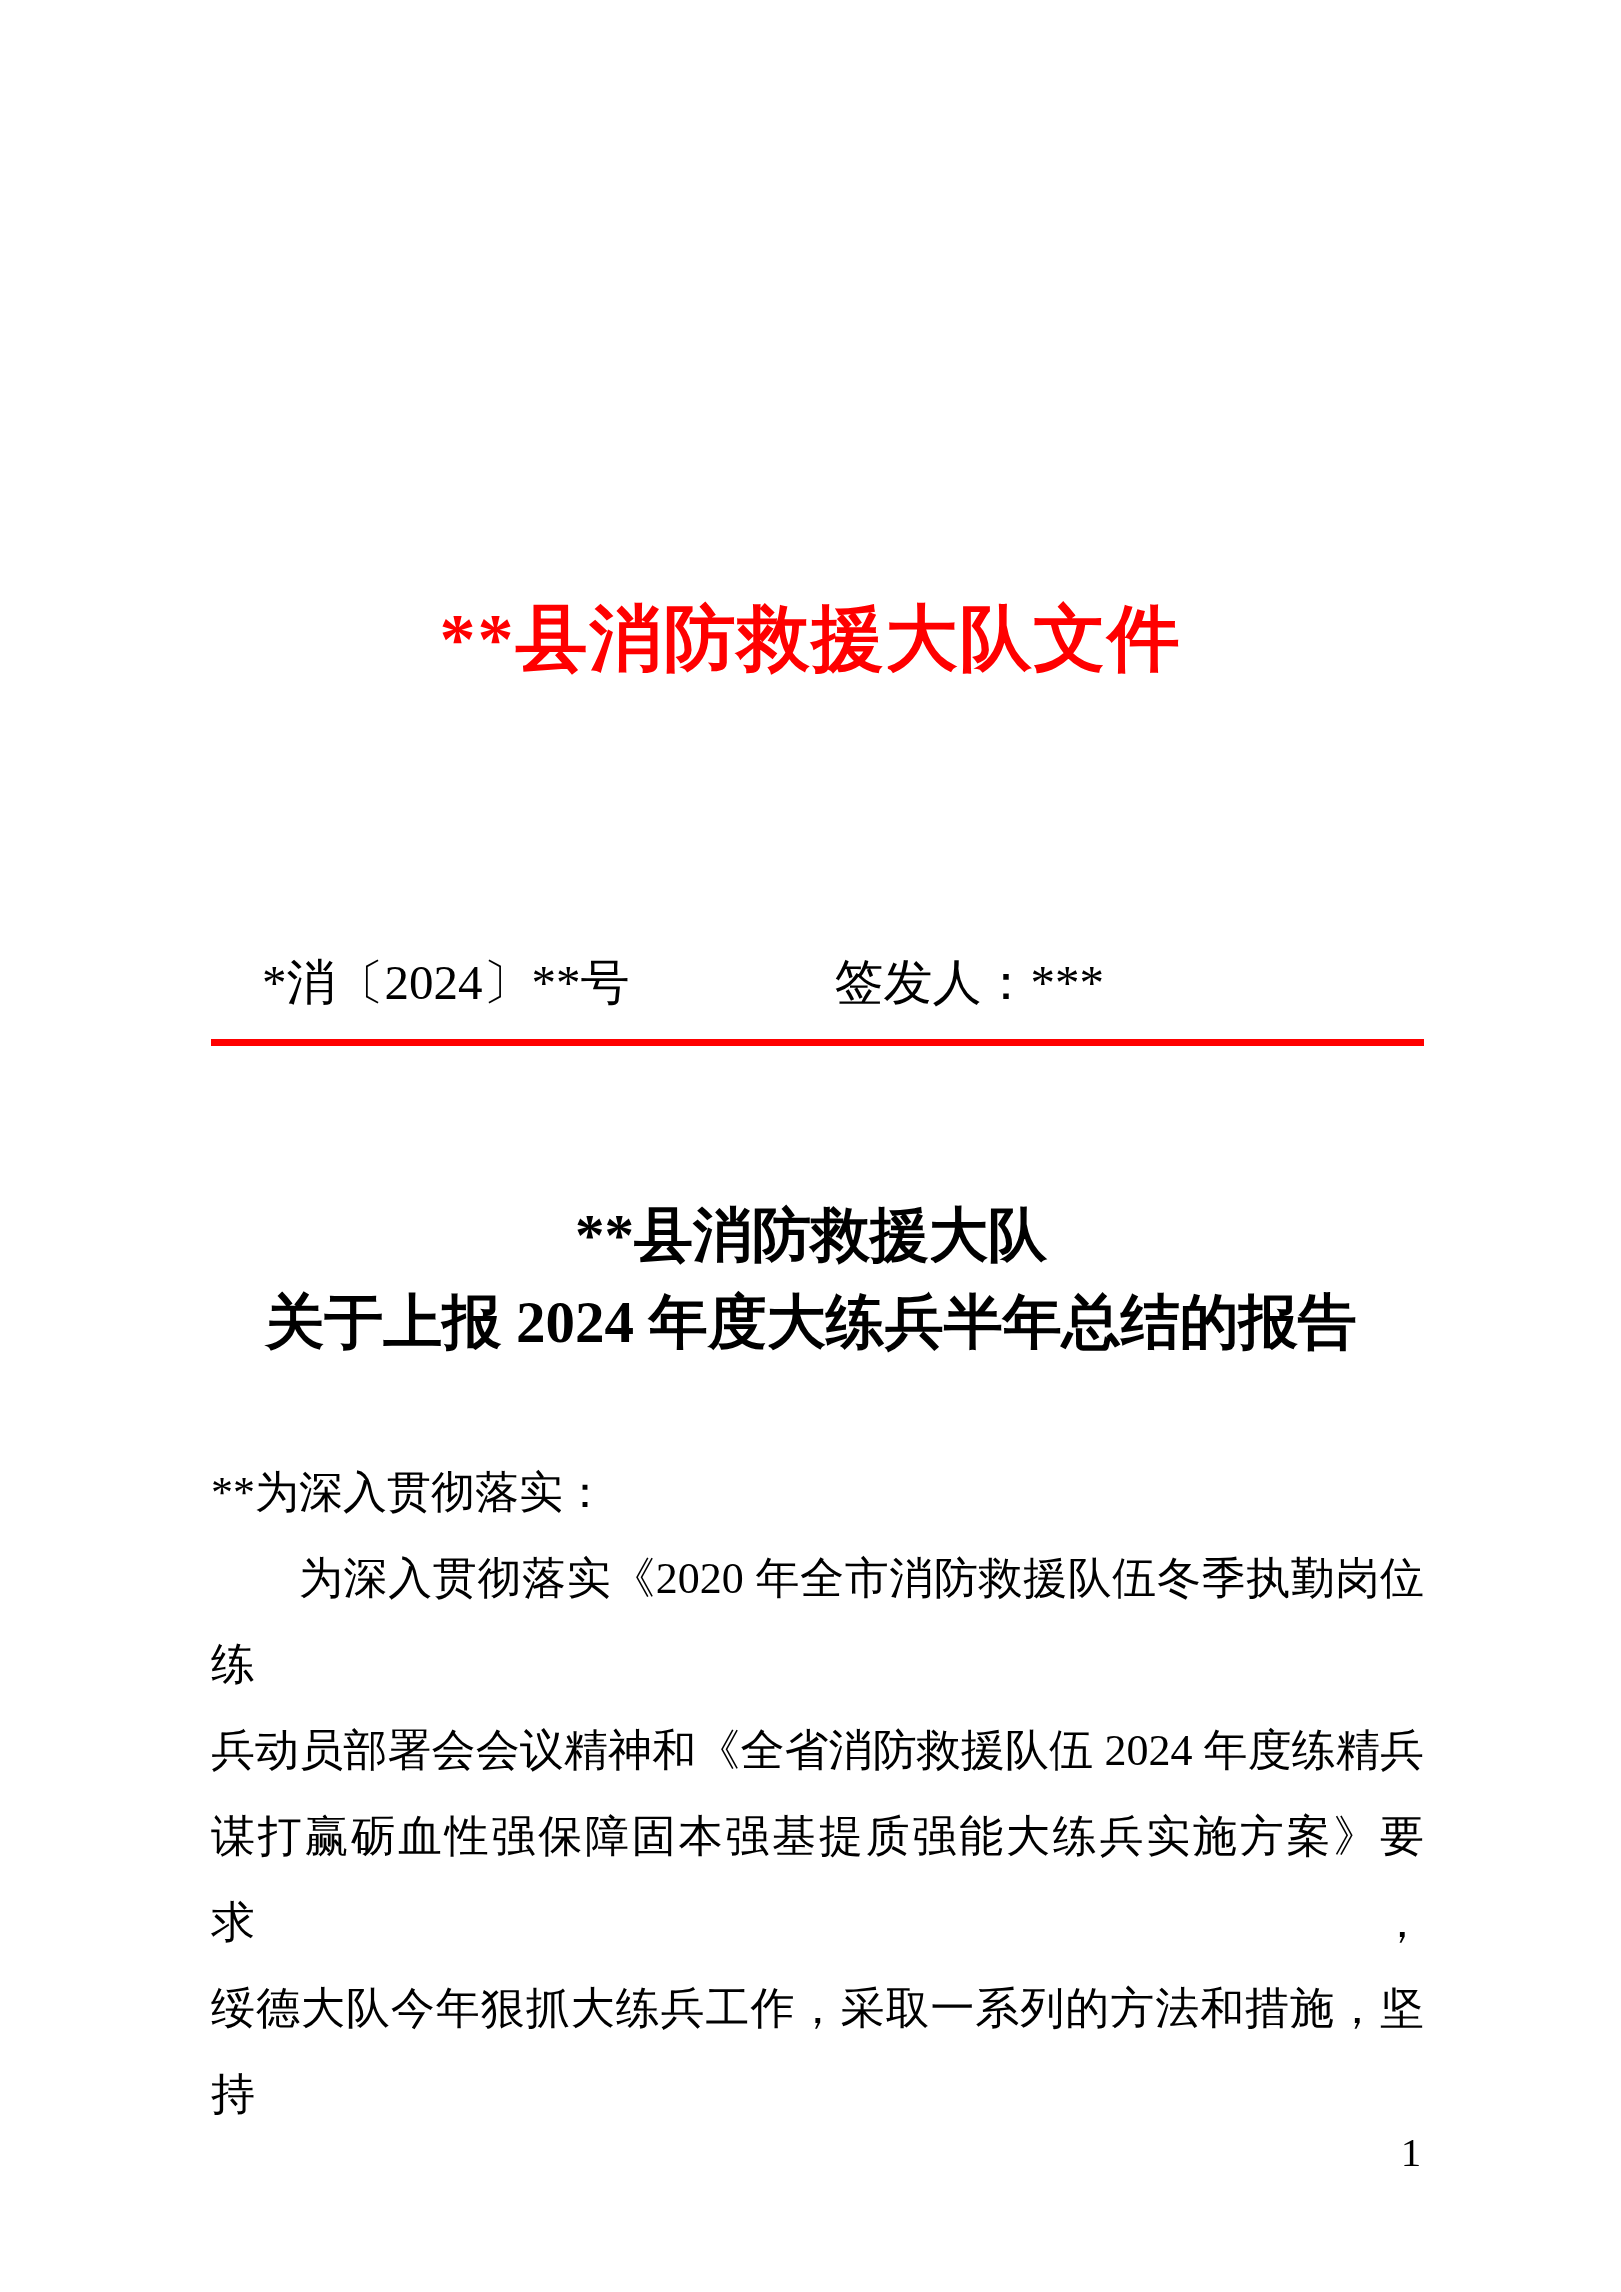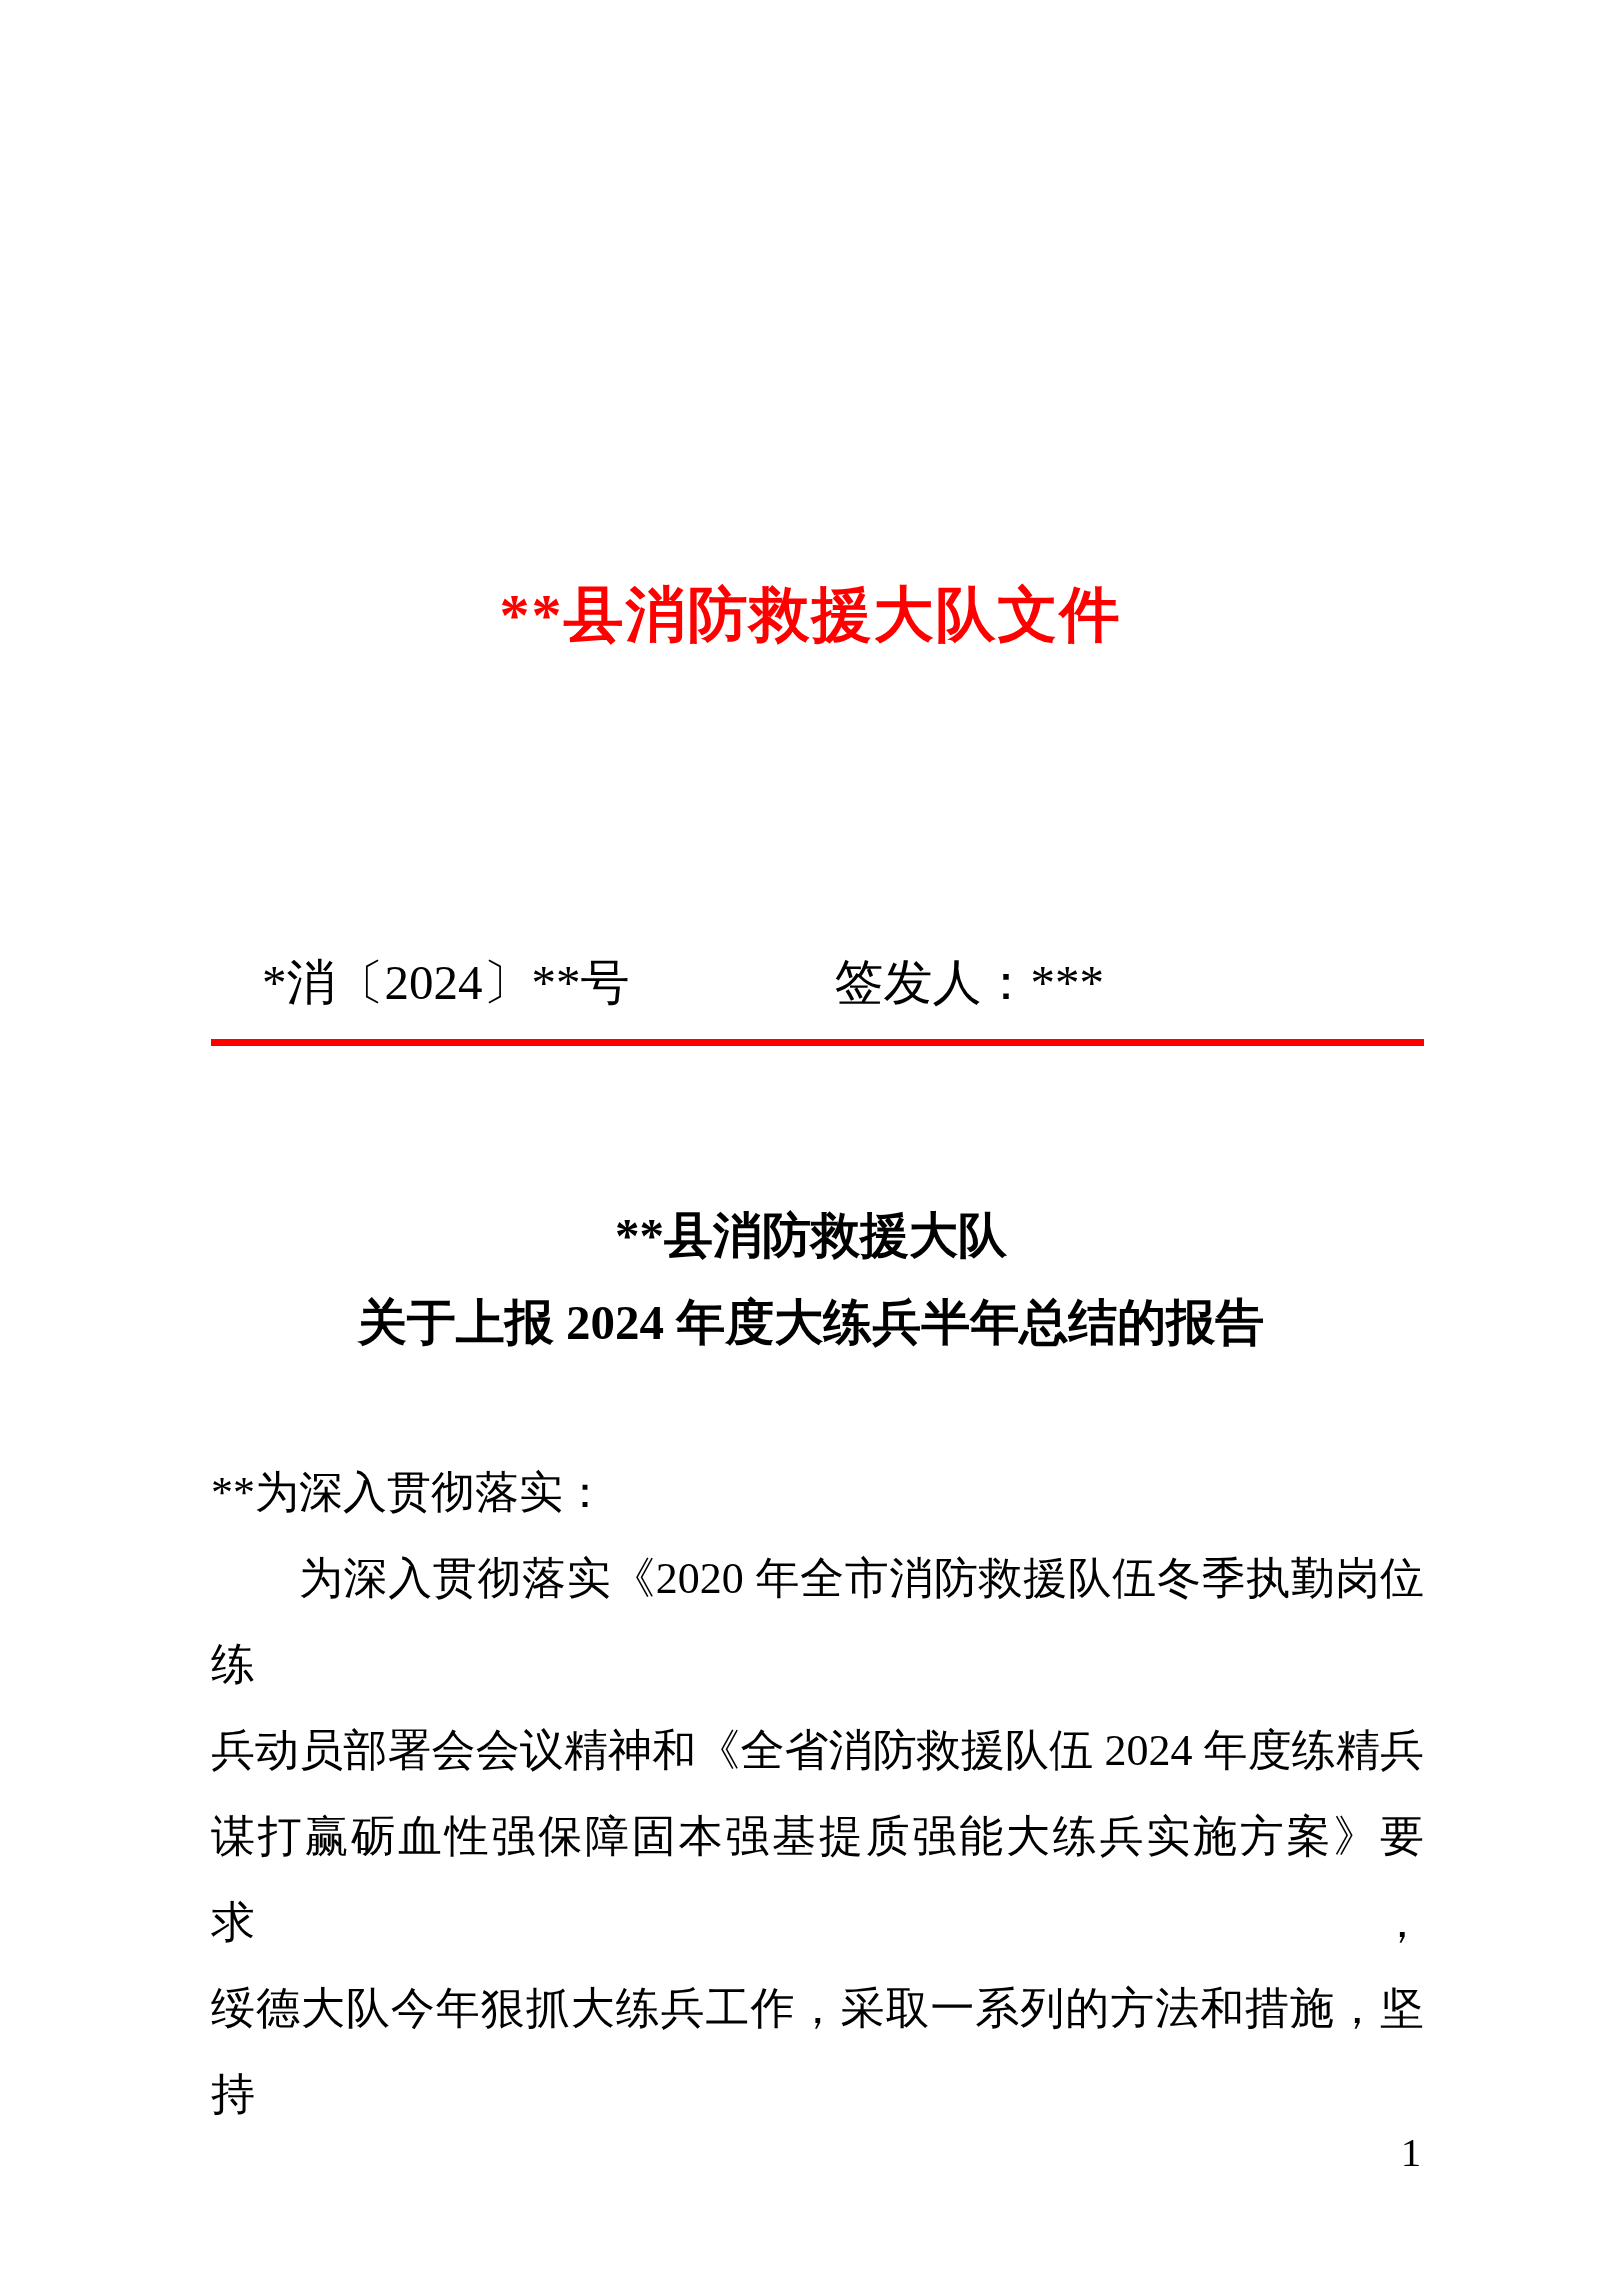--- a/index.html
+++ b/index.html
@@ -15,26 +15,26 @@
     height: 2293px;
     background: #ffffff;
     overflow: hidden;
     font-family: "Liberation Serif", serif;
     color: #000000;
   }
 
   
   .letterhead-title {
     position: absolute;
-    top: 552px;
+    top: 576px;
     left: 0;
     width: 100%;
     text-align: center;
     color: #ff0000;
-    font-size: 60px;
+    font-size: 72px;
     font-weight: bold;
     line-height: 127px;
     letter-spacing: 2px;
     white-space: nowrap;
   }
 
   
   .docnum-row {
     position: absolute;
     top: 953px;
@@ -65,21 +65,21 @@
   }
 
   
   .doc-title {
     position: absolute;
     top: 1192px;
     left: 108px;
     width: 1406px;
     text-align: center;
     font-weight: bold;
-    font-size: 49px;
+    font-size: 59px;
     line-height: 87px;
     white-space: nowrap;
   }
 
   
   .body-block {
     position: absolute;
     top: 1450px;
     left: 211px;
     width: 1213px;

